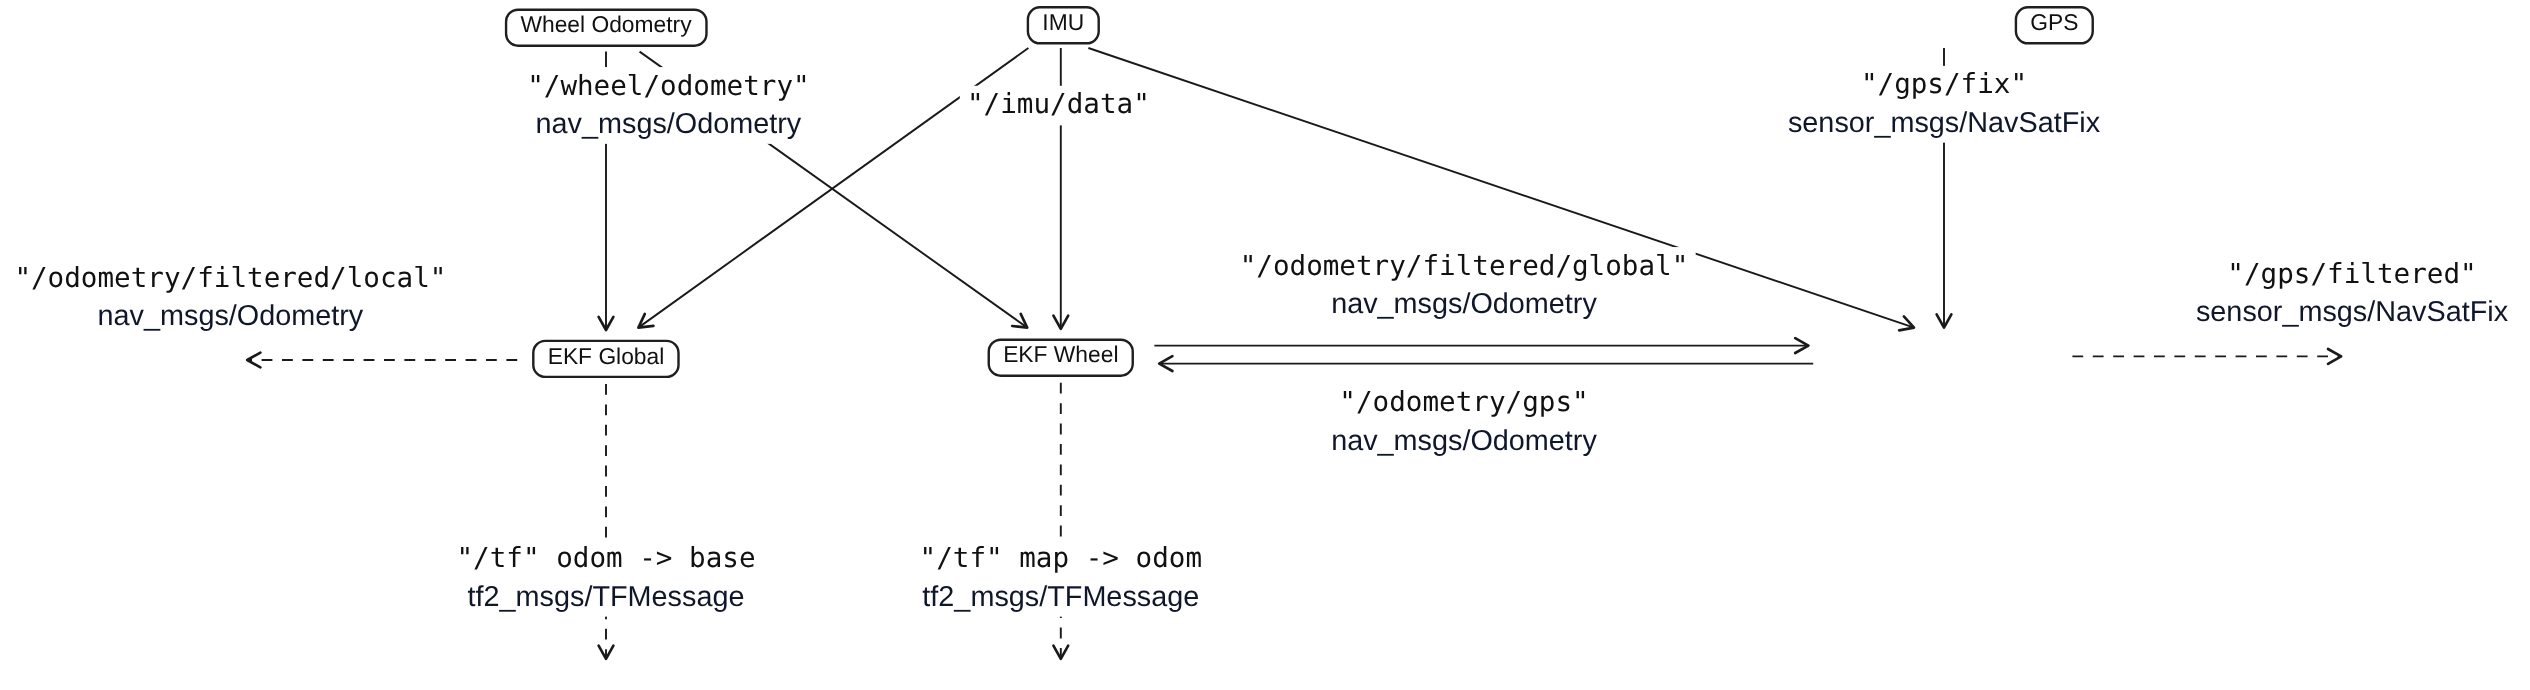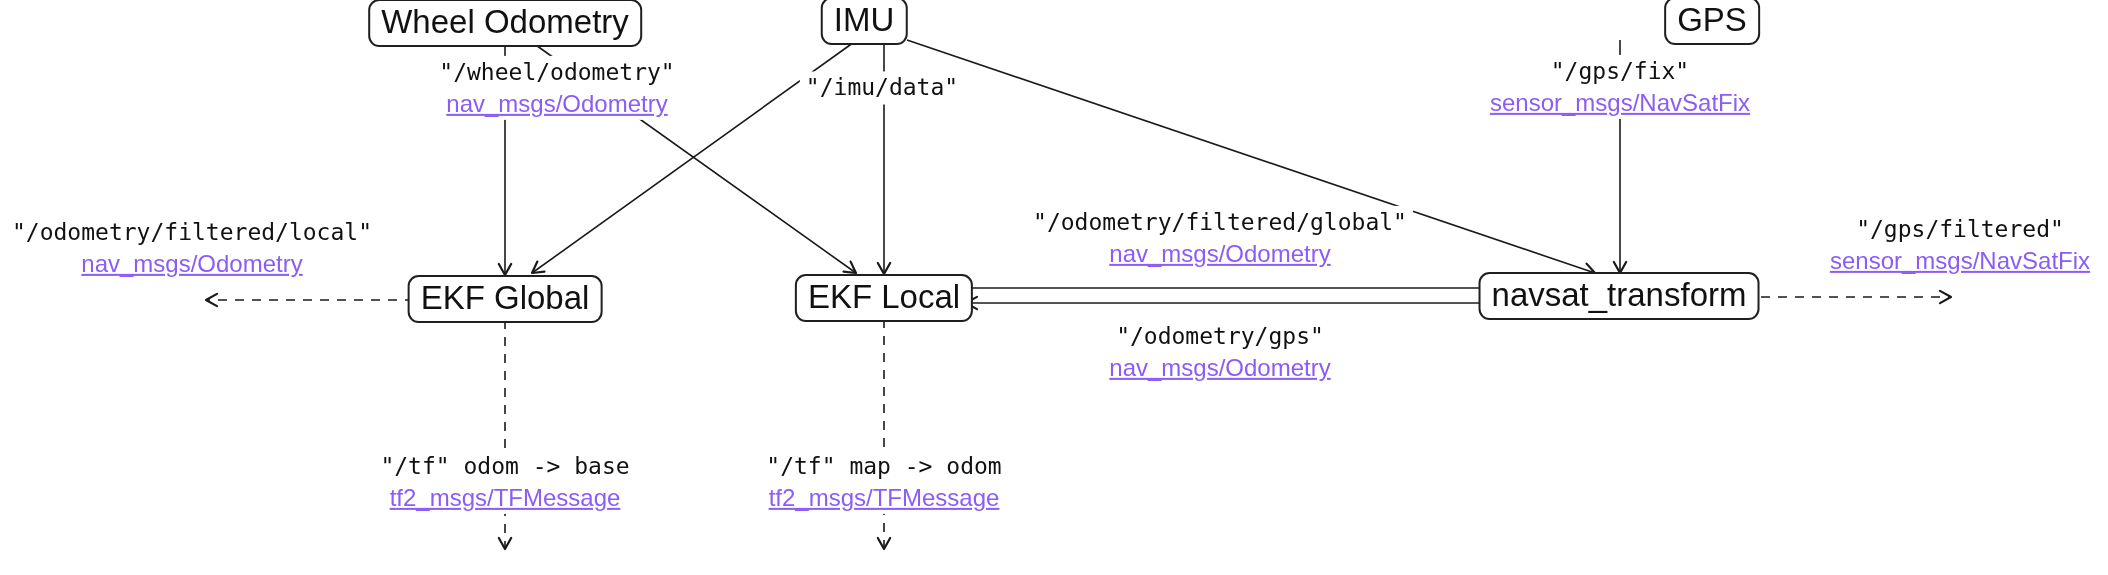--- a/index.html
+++ b/index.html
@@ -12,21 +12,21 @@
     overflow:hidden;
   }
   svg.wires{position:absolute;left:0;top:0;width:2108px;height:575px;}
   .node{
     position:absolute;
     transform:translate(-50%,-50%);
     background:#ffffff;
     border:2px solid #1f1f1f;
     border-radius:11px;
     padding:2px 11px 4px 11px;
-    font-size:33px;
+    font-size:19px;
     line-height:1.15;
     white-space:nowrap;
     color:#111;
   }
   .lbl{
     position:absolute;
     transform:translate(-50%,-50%);
     text-align:center;
     background:#ffffff;
     padding:1px 6px;
@@ -35,22 +35,21 @@
   .lbl .topic{
     font-family:"DejaVu Sans Mono", monospace;
     font-size:23px;
     line-height:1.35;
     color:#111;
   }
   .lbl .mtype{
     font-family:"Liberation Sans", sans-serif;
     font-size:24px;
     line-height:1.3;
-    color:#8b5cf6;
-    text-decoration:underline;
+    color:#0f172a;
   }
 </style>
 </head>
 <body>
 
 <div class="canvas">
 
   <svg class="wires" viewBox="0 0 2108 575" xmlns="http://www.w3.org/2000/svg">
     <defs>
       <marker id="arr" viewBox="0 0 12 12" refX="10" refY="6" markerWidth="11" markerHeight="11" orient="auto-start-reverse">
@@ -111,19 +110,18 @@
     <div class="topic">"/tf" odom -&gt; base</div>
     <div class="mtype">tf2_msgs/TFMessage</div>
   </div>
 
   <div class="lbl" style="left:884px;top:482px">
     <div class="topic">"/tf" map -&gt; odom</div>
     <div class="mtype">tf2_msgs/TFMessage</div>
   </div>
 
   <div class="node" style="left:505px;top:23px">Wheel Odometry</div>
-  <div class="node" style="left:864px;top:21px">IMU</div>
+  <div class="node" style="left:886px;top:21px">IMU</div>
   <div class="node" style="left:1712px;top:21px">GPS</div>
   <div class="node" style="left:505px;top:299px">EKF Global</div>
-  <div class="node" style="left:884px;top:298px">EKF Local</div>
-  <div class="node" style="left:1619px;top:296px">navsat_transform</div>
+  <div class="node" style="left:884px;top:298px">EKF Wheel</div>
 
 </div>
 
 </body></html>

